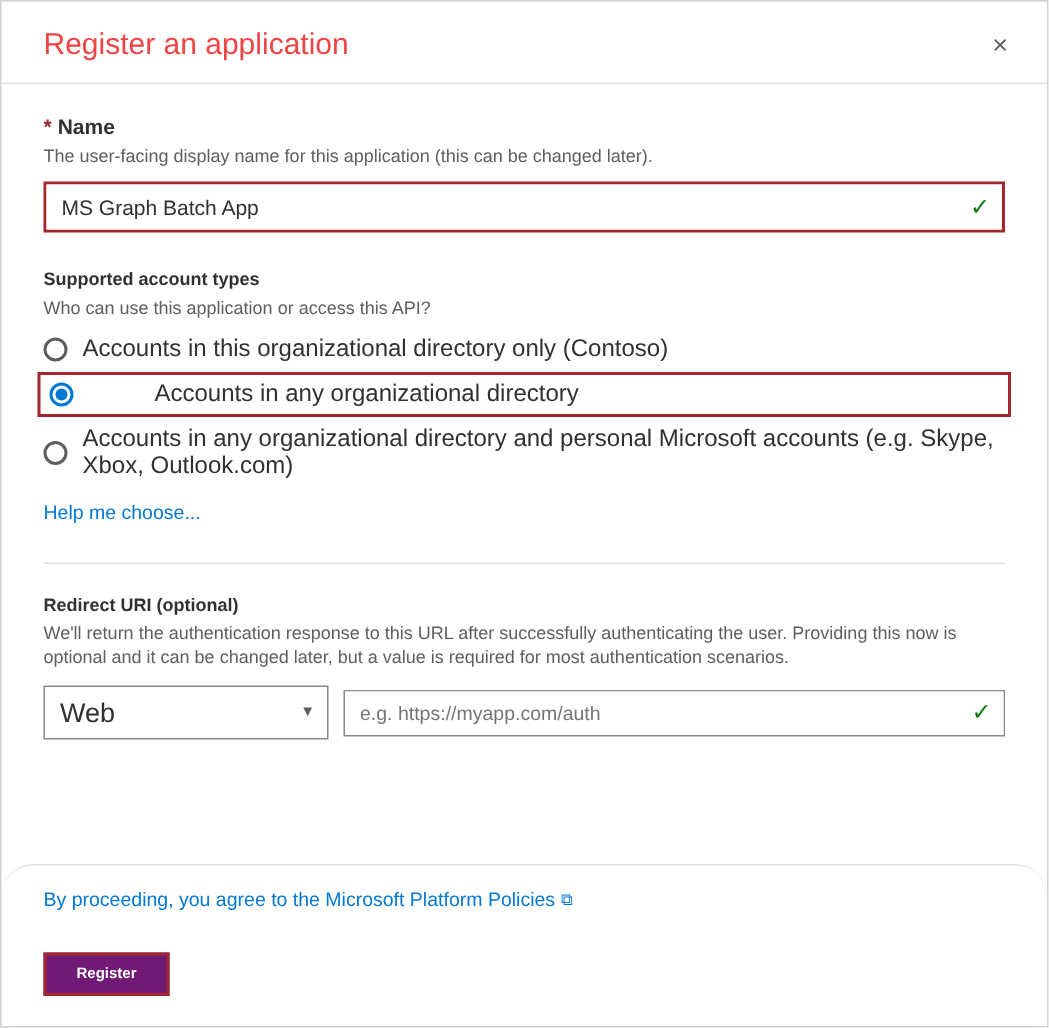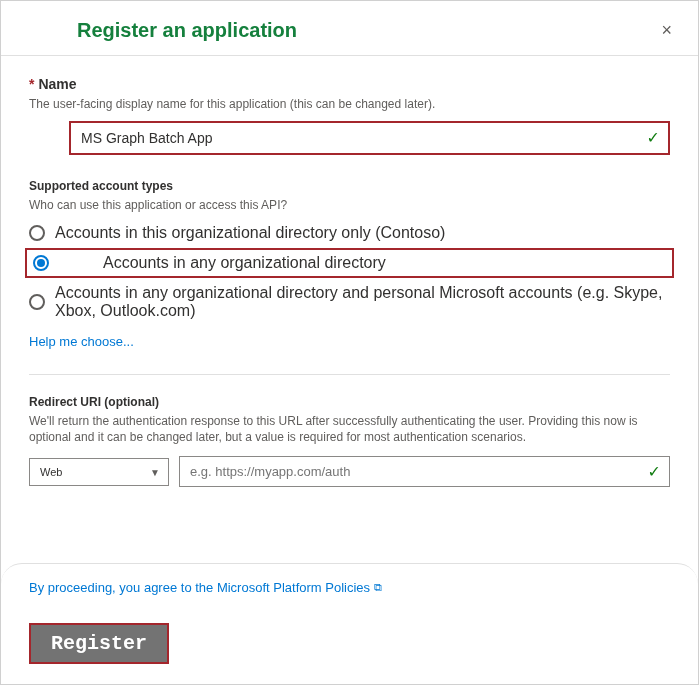--- a/index.html
+++ b/index.html
@@ -24,23 +24,22 @@
     }
     .dialog-header {
       display: flex;
       justify-content: space-between;
       align-items: center;
       padding: 16px 20px 12px 28px;
       border-bottom: 1px solid #e0e0e0;
     }
     .dialog-title {
       font-size: 20px;
-      font-weight: 700;
-      color: #15803d;
-      margin-left: 48px;
+      font-weight: 400;
+      color: #ef4444;
     }
     .close-btn {
       background: none;
       border: none;
       cursor: pointer;
       font-size: 18px;
       color: #605e5c;
       padding: 4px 6px;
       line-height: 1;
     }
@@ -65,21 +64,20 @@
       font-size: 12px;
       color: #605e5c;
       margin-bottom: 8px;
       line-height: 1.4;
     }
     .text-input-wrapper {
       position: relative;
       border: 2px solid #a4262c;
       display: flex;
       align-items: center;
-      margin-left: 40px;
     }
     .text-input {
       width: 100%;
       padding: 7px 30px 7px 10px;
       font-size: 14px;
       color: #323130;
       border: none;
       outline: none;
       font-family: inherit;
     }
@@ -165,21 +163,21 @@
       position: relative;
       border: 1px solid #8a8886;
       background: #fff;
       min-width: 140px;
     }
     .select-wrapper select {
       appearance: none;
       -webkit-appearance: none;
       width: 100%;
       padding: 7px 28px 7px 10px;
-      font-size: 11px;
+      font-size: 18px;
       color: #323130;
       border: none;
       outline: none;
       background: transparent;
       font-family: inherit;
       cursor: pointer;
     }
     .select-chevron {
       position: absolute;
       right: 8px;
@@ -223,28 +221,28 @@
       cursor: pointer;
       display: inline-flex;
       align-items: center;
       gap: 4px;
       margin-bottom: 14px;
     }
     .ext-link-icon {
       font-size: 11px;
     }
     .register-btn {
-      background: #737373;
+      background: #701a75;
       color: #fff;
       border: 2px solid #a4262c;
       padding: 7px 20px;
-      font-size: 20px;
+      font-size: 10px;
       font-weight: 600;
       cursor: pointer;
-      font-family: Liberation Mono, monospace;
+      font-family: Liberation Sans, sans-serif;
     }
   </style>
 </head>
 <body>
 
 <div class="dialog">
   <div class="dialog-header">
     <span class="dialog-title">Register an application</span>
     <button class="close-btn">×</button>
   </div>

